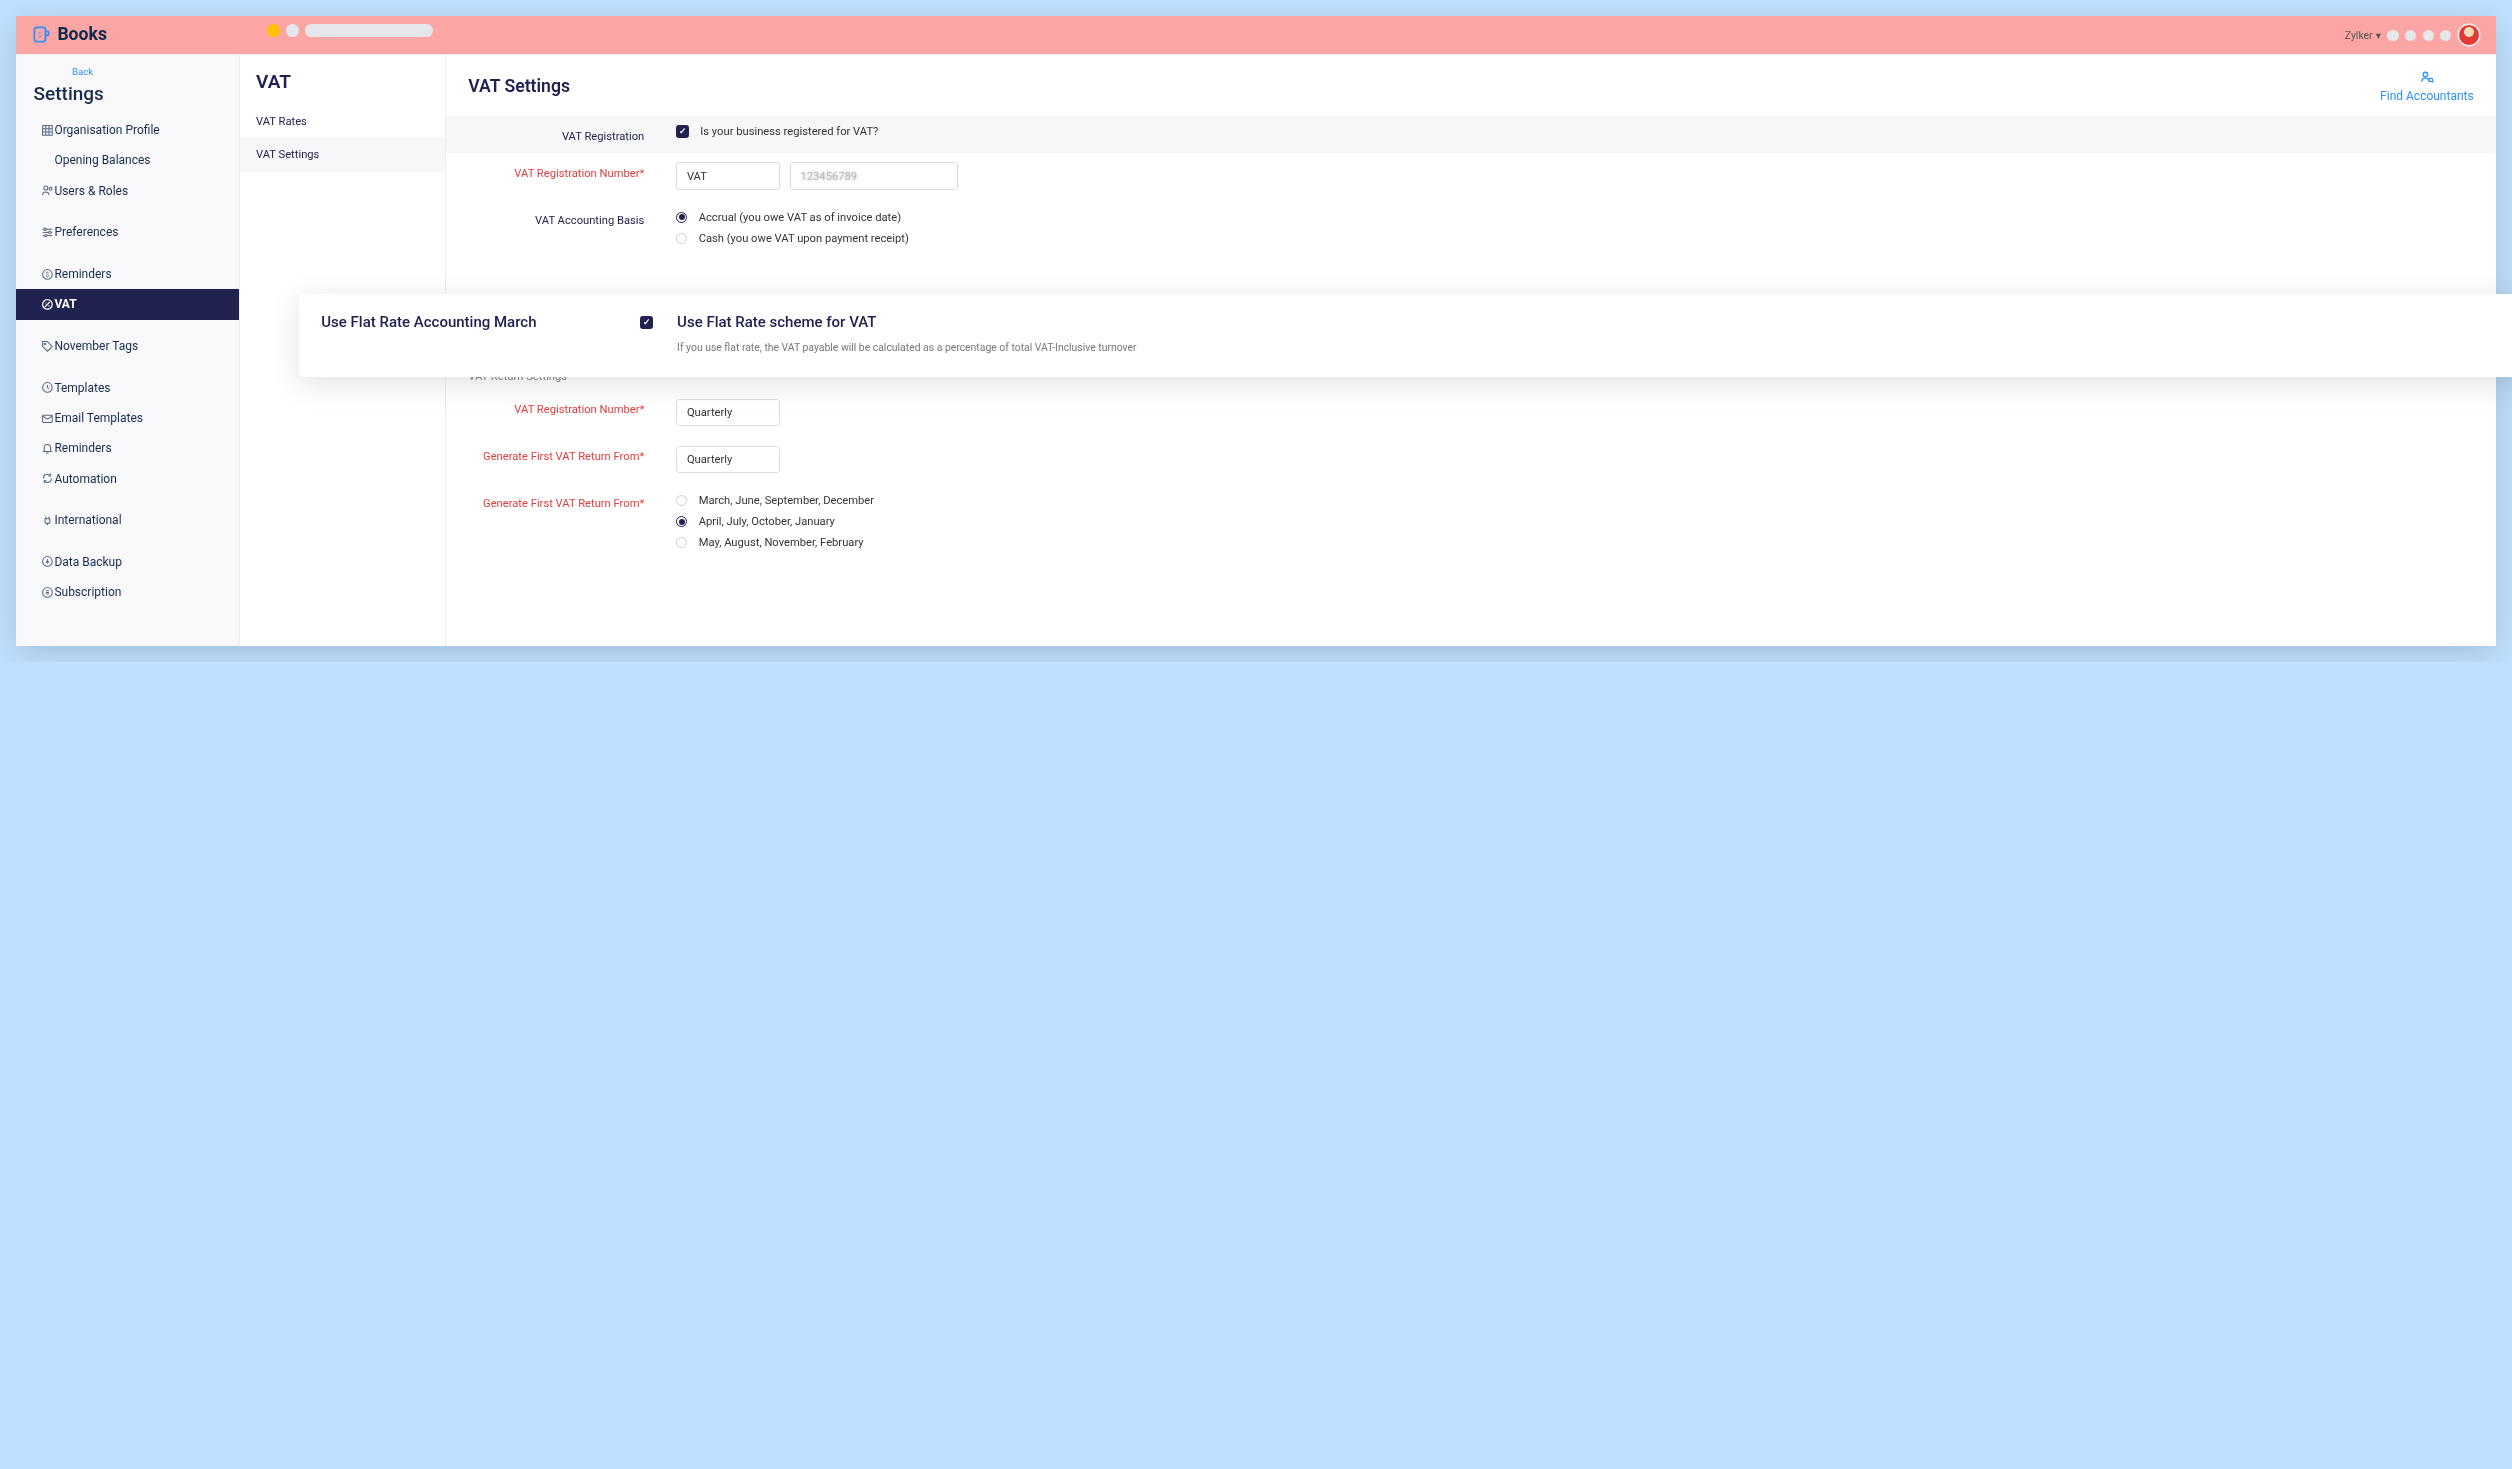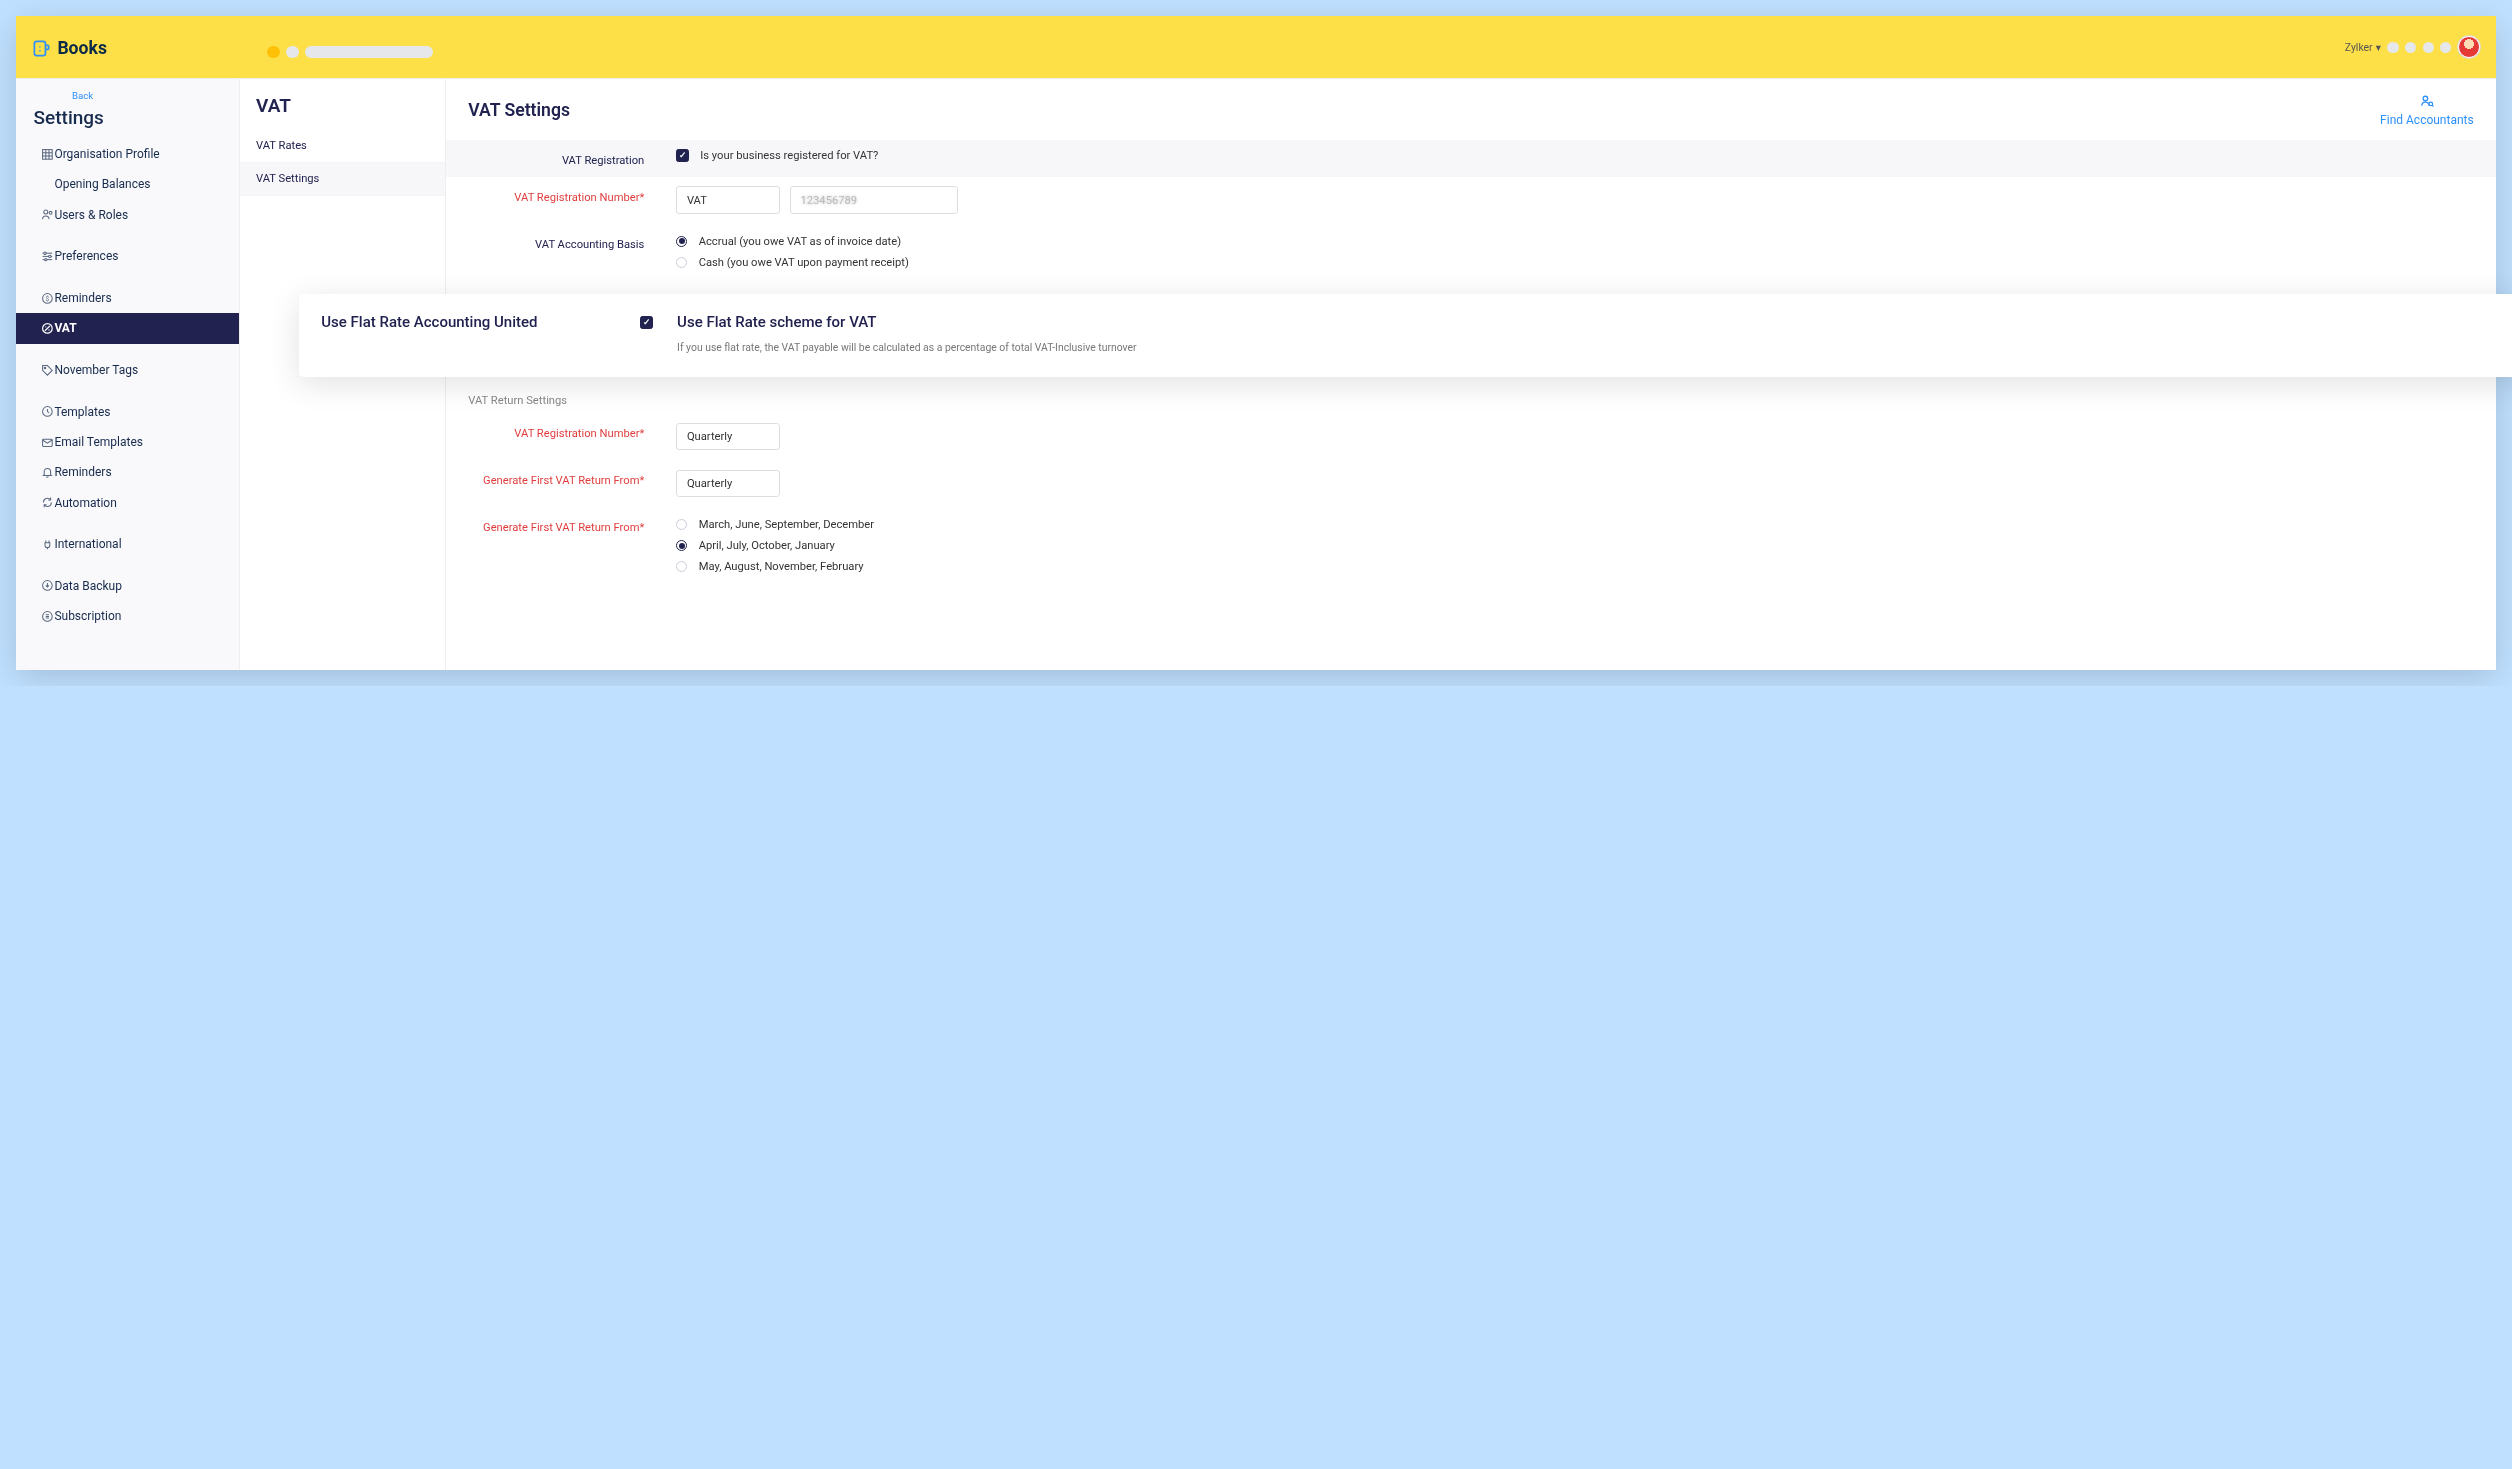--- a/index.html
+++ b/index.html
@@ -13,23 +13,23 @@
     .app-container {
       background: #f9f9fb;
       border-radius: 14.4px;
       overflow: visible;
       box-shadow: 0 8px 32px rgba(0,0,0,0.15);
       position: relative;
     }
     
     .titlebar {
       display: flex;
-      align-items: flex-end;
-      padding: 20px 16px;
-      background: #fde047;
+      align-items: flex-start;
+      padding: 8px 16px;
+      background: #fca5a5;
       border-bottom: 0.8px solid #eee;
     }
     .logo {
       display: flex;
       align-items: center;
       gap: 6.4px;
       font-size: 17.6px;
       font-weight: 700;
       color: #0b2a4a;
     }
@@ -468,21 +468,21 @@
             <span class="radio"></span>
             <span>May, August, November, February</span>
           </div>
         </div>
       </div>
 
     </div>
   </div>
 
   <div class="callout">
-    <div class="callout-left">Use Flat Rate Accounting United</div>
+    <div class="callout-left">Use Flat Rate Accounting March</div>
     <div class="callout-check-wrap">
       <span class="checkbox checked"></span>
     </div>
     <div class="callout-right">
       <div class="callout-head">Use Flat Rate scheme for VAT</div>
       <div class="callout-sub">If you use flat rate, the VAT payable will be calculated as a percentage of total VAT-Inclusive turnover</div>
     </div>
   </div>
 
 </div>

